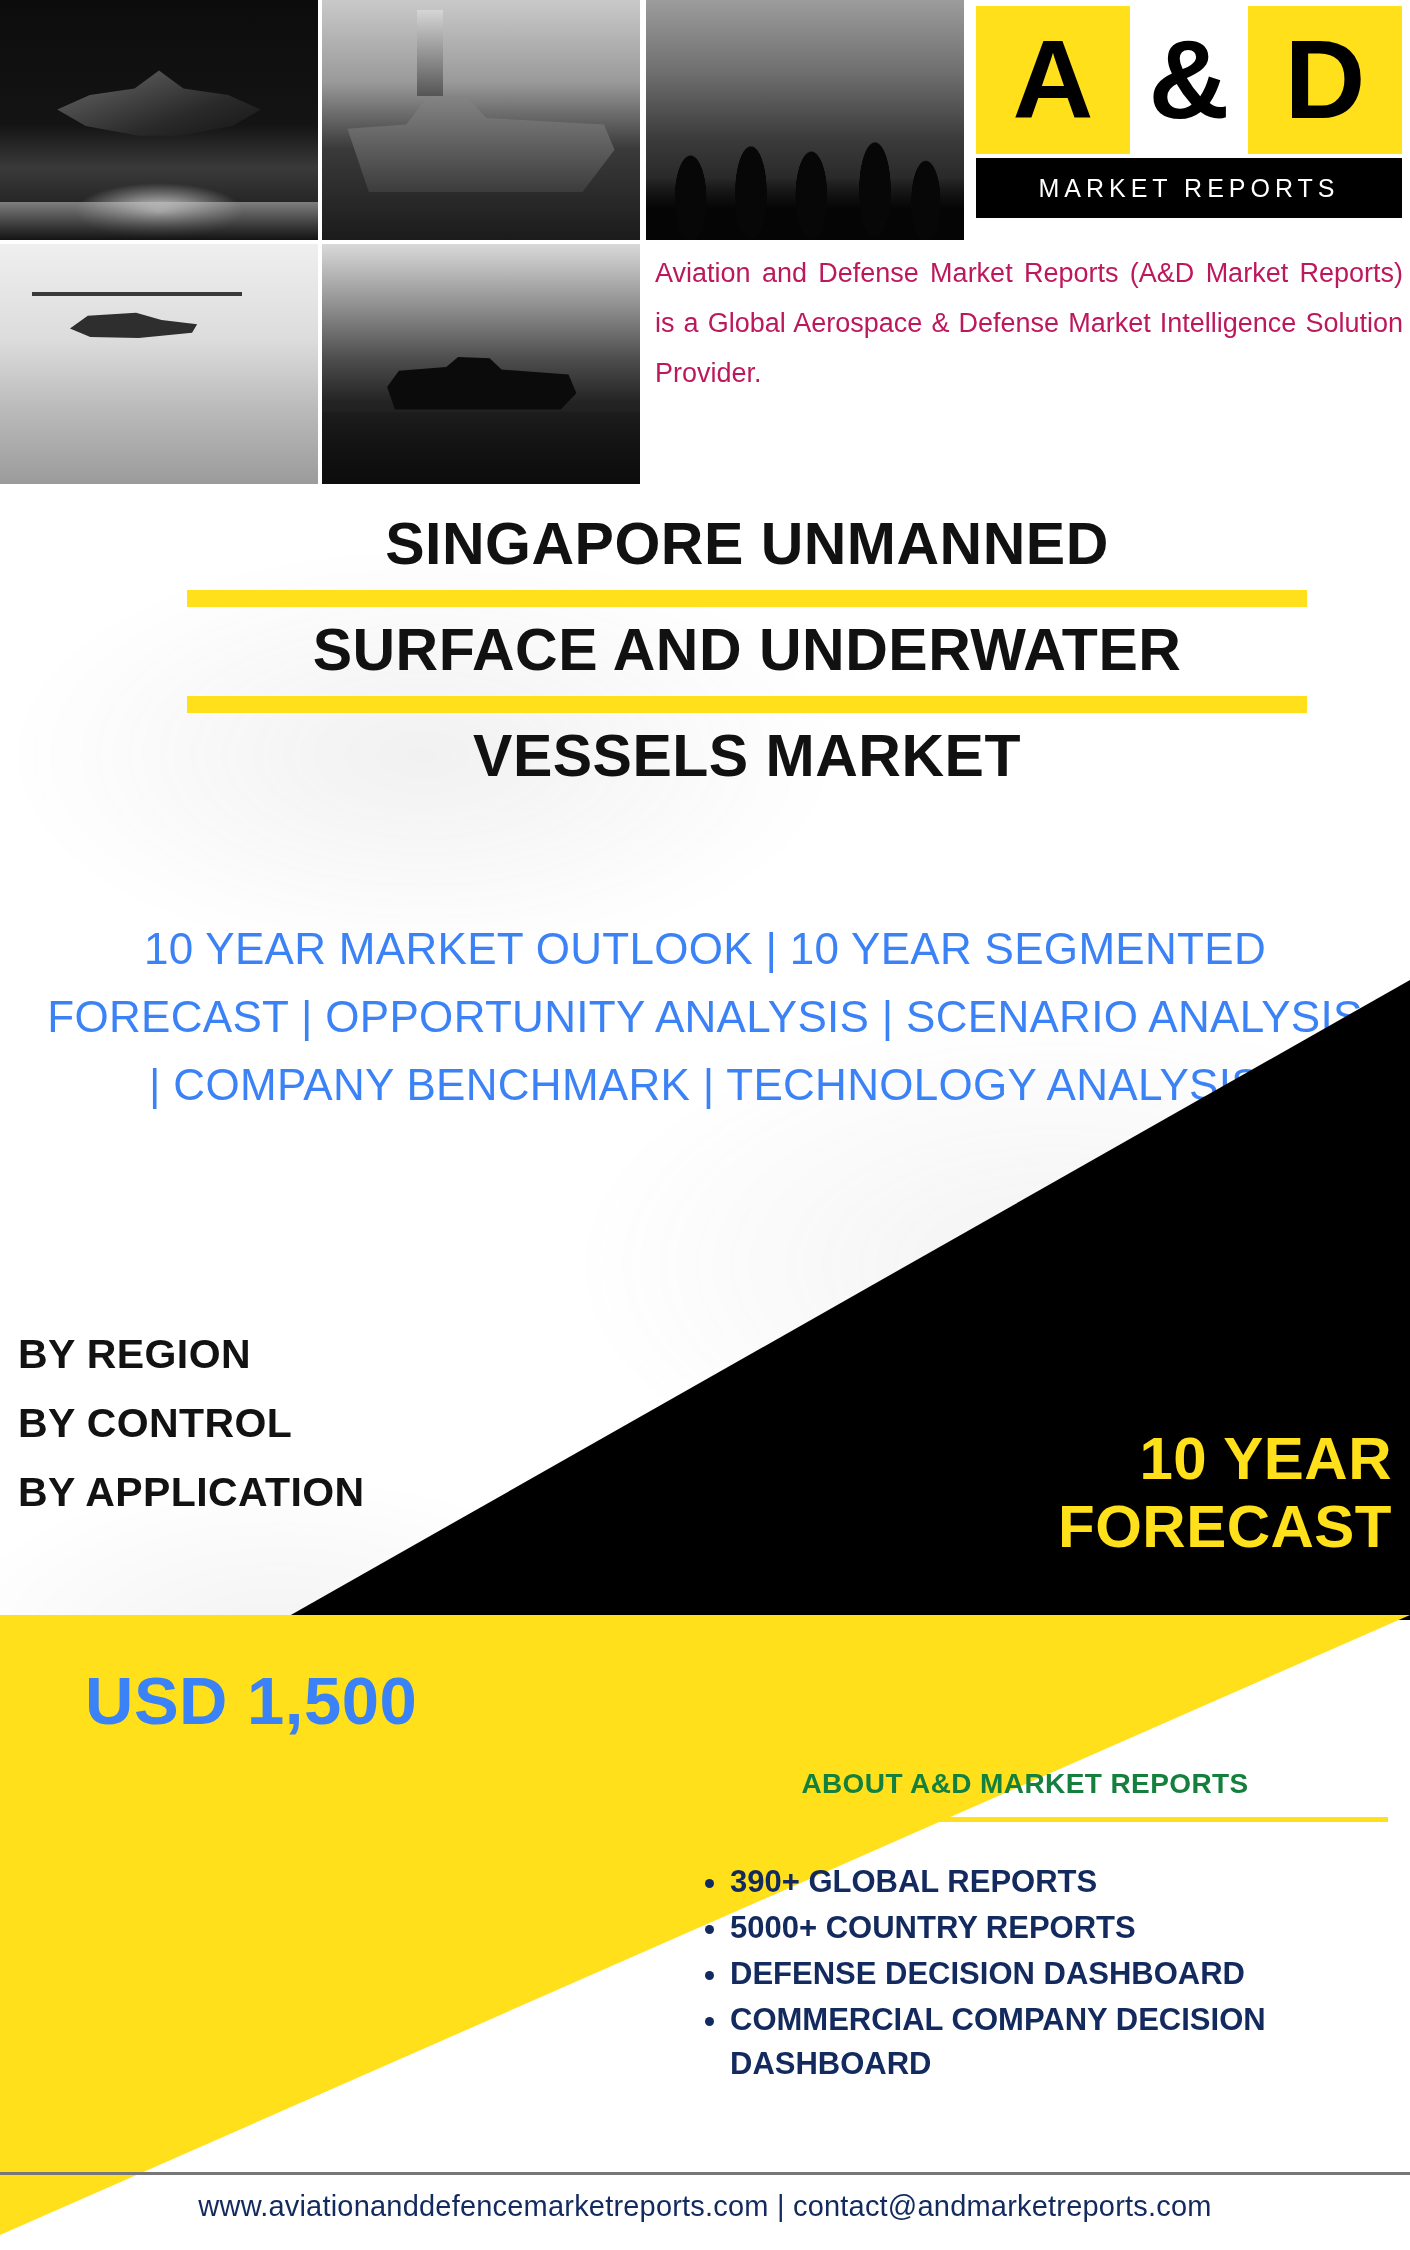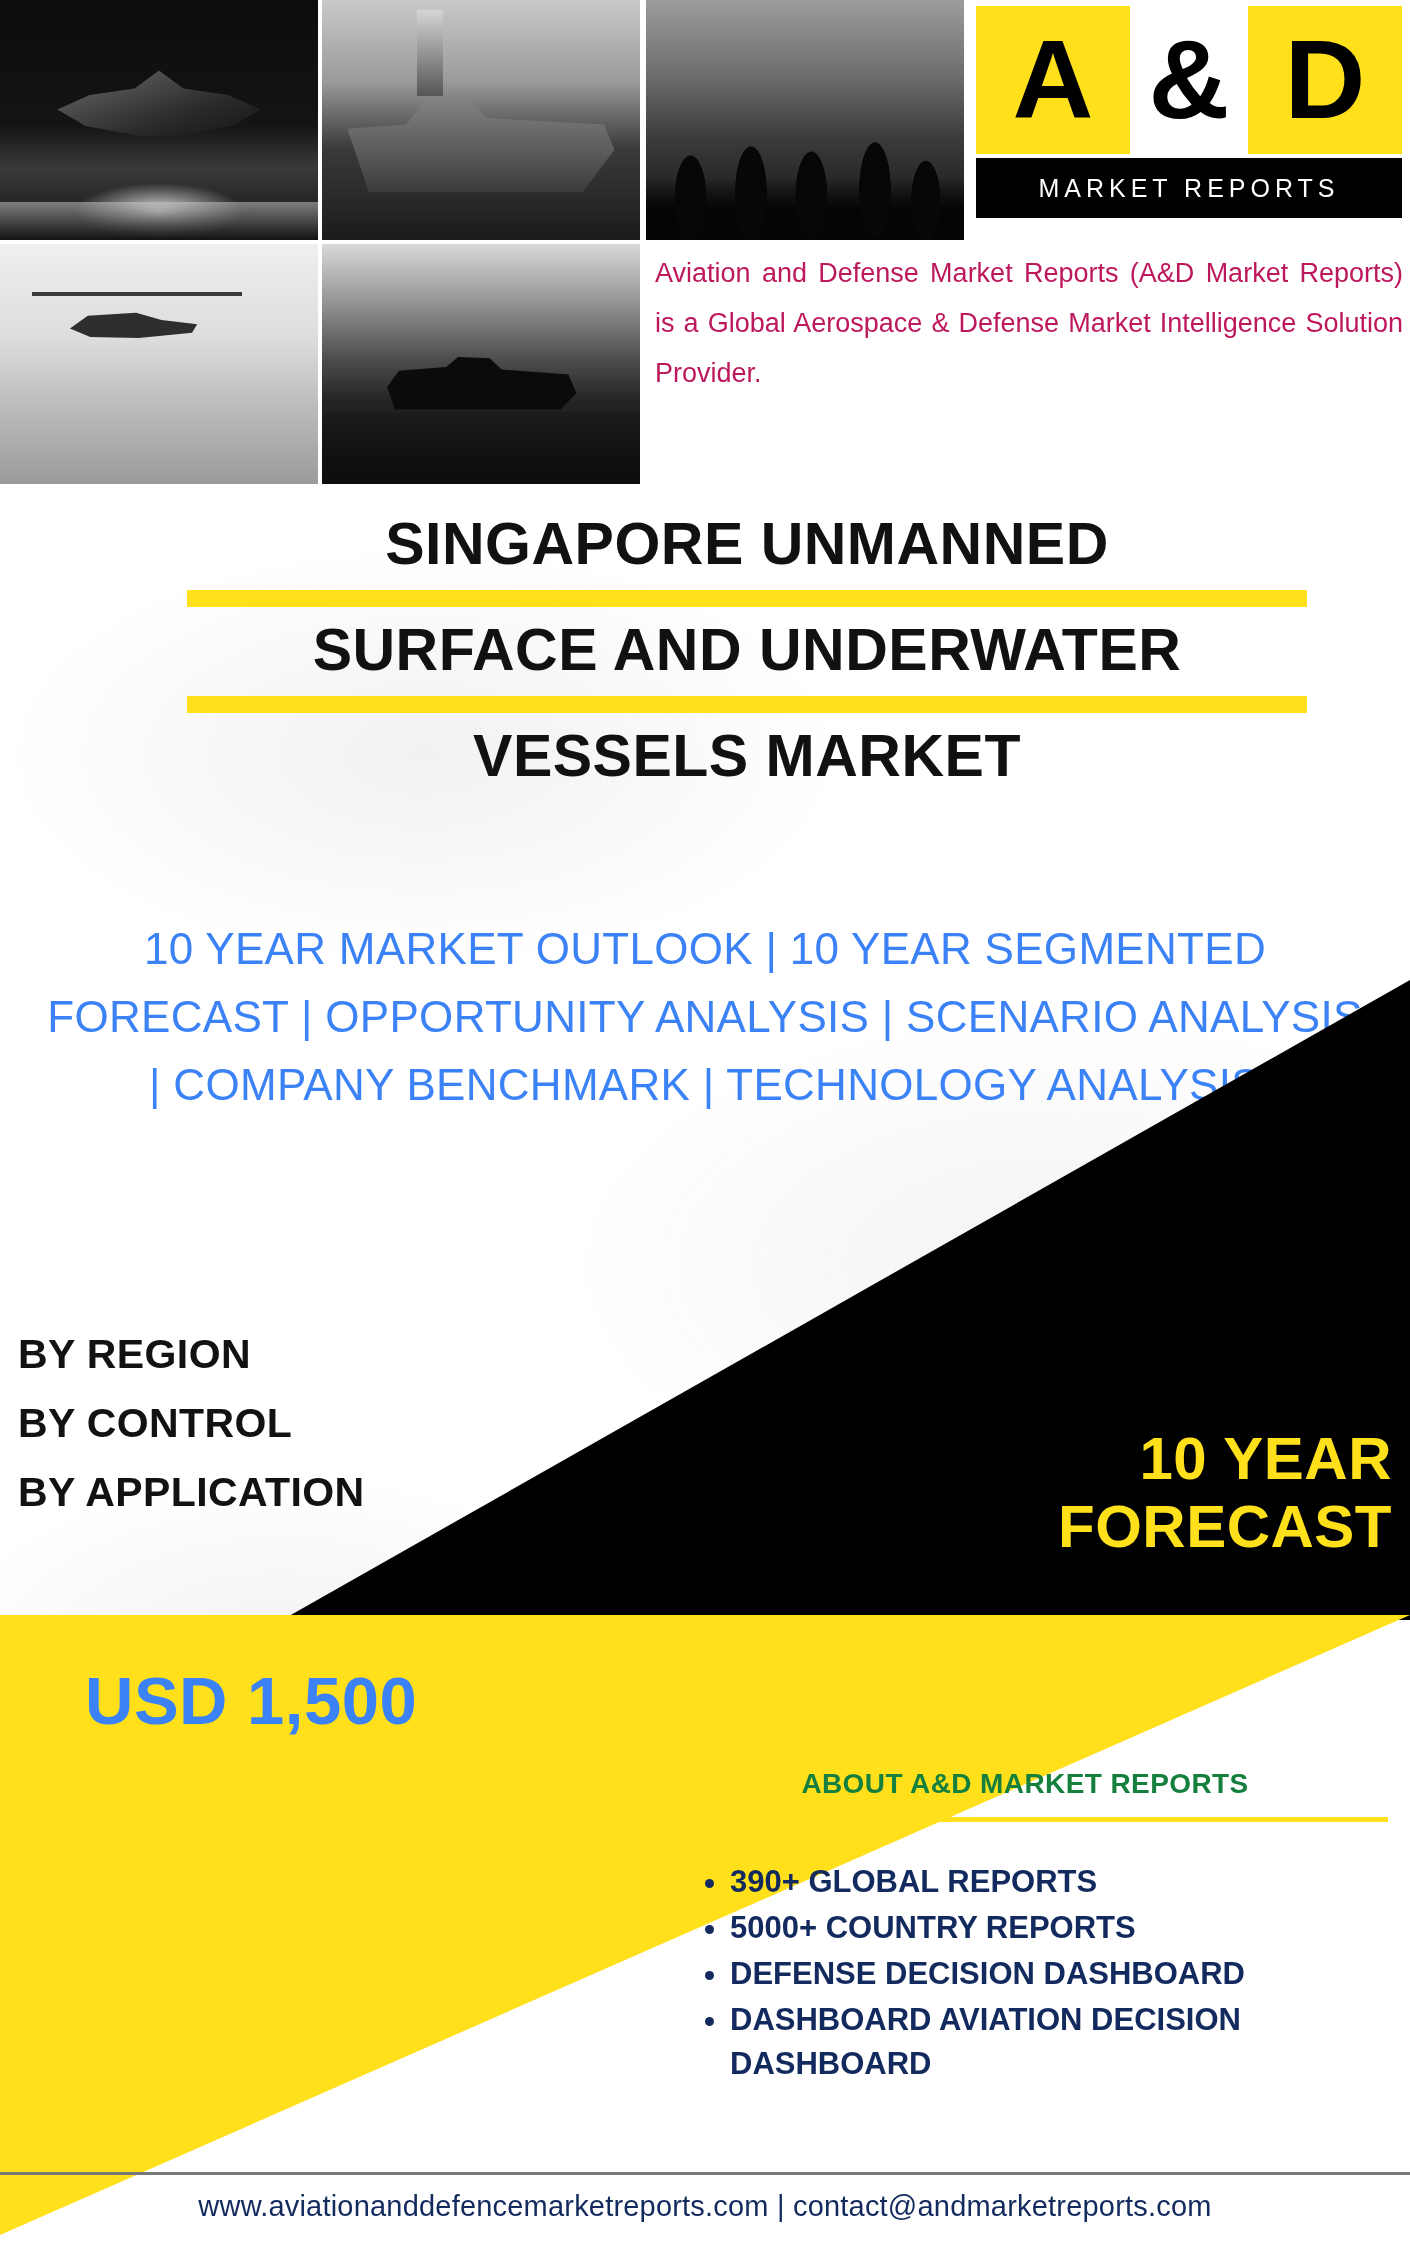--- a/index.html
+++ b/index.html
@@ -293,19 +293,19 @@
 
   <div class="yellow-tri"></div>
   <div class="price">USD 1,500</div>
 
   <div class="about-title">ABOUT A&amp;D MARKET REPORTS</div>
   <div class="about-underline"></div>
   <ul class="about-list">
     <li>390+ GLOBAL REPORTS</li>
     <li>5000+ COUNTRY REPORTS</li>
     <li>DEFENSE DECISION DASHBOARD</li>
-    <li>DASHBOARD AVIATION DECISION DASHBOARD</li>
+    <li>COMMERCIAL COMPANY DECISION DASHBOARD</li>
   </ul>
 
   <div class="footer-rule"></div>
   <div class="footer">www.aviationanddefencemarketreports.com | contact@andmarketreports.com</div>
 
 </div>
 
 </body></html>

